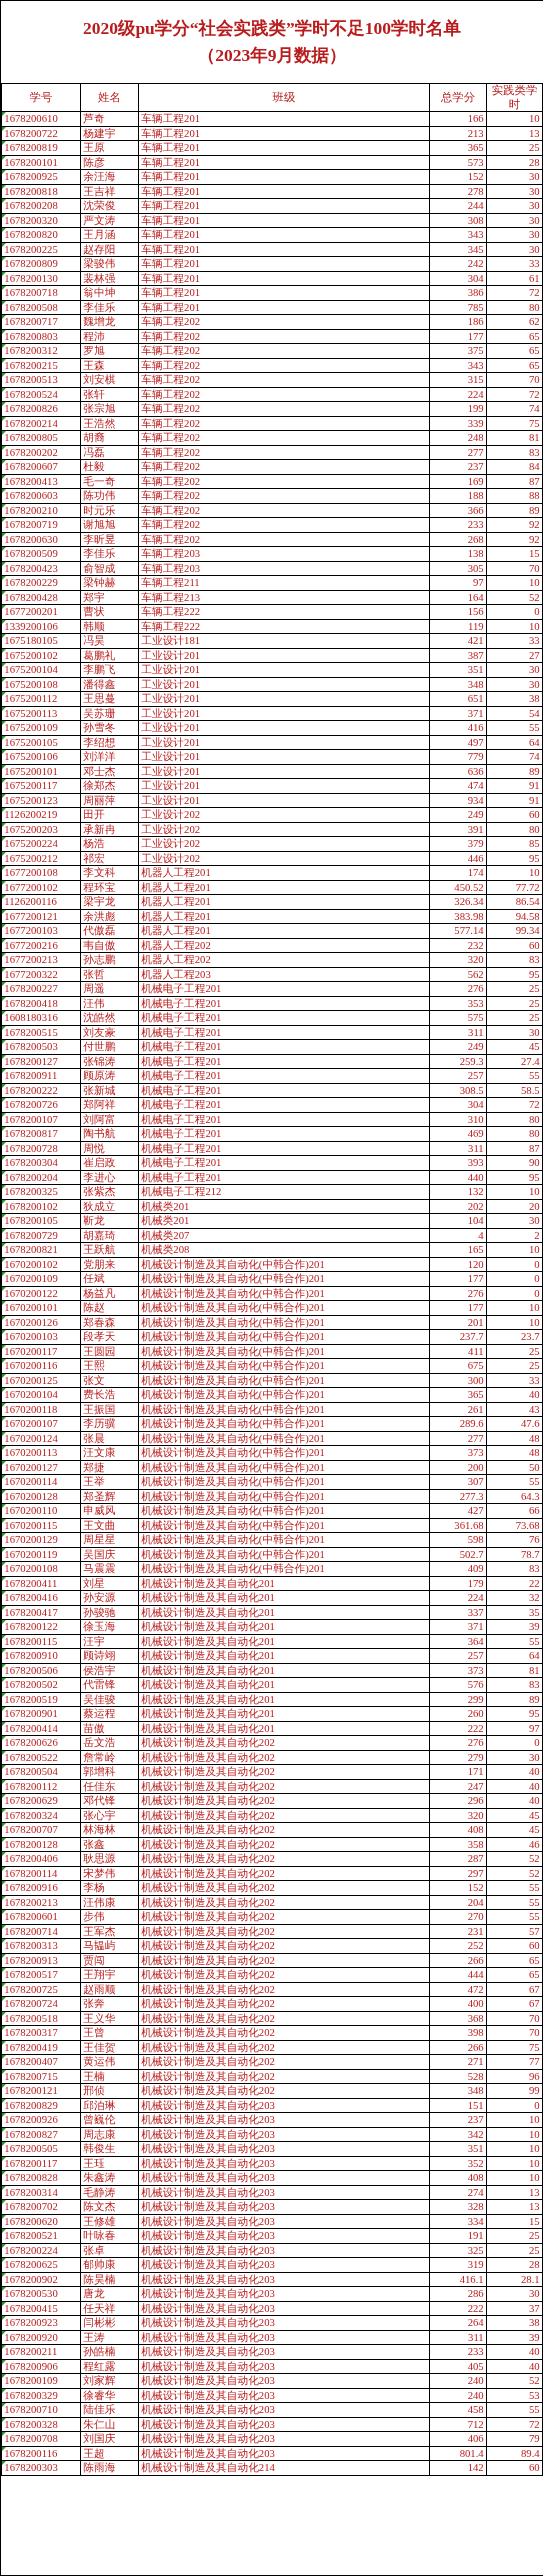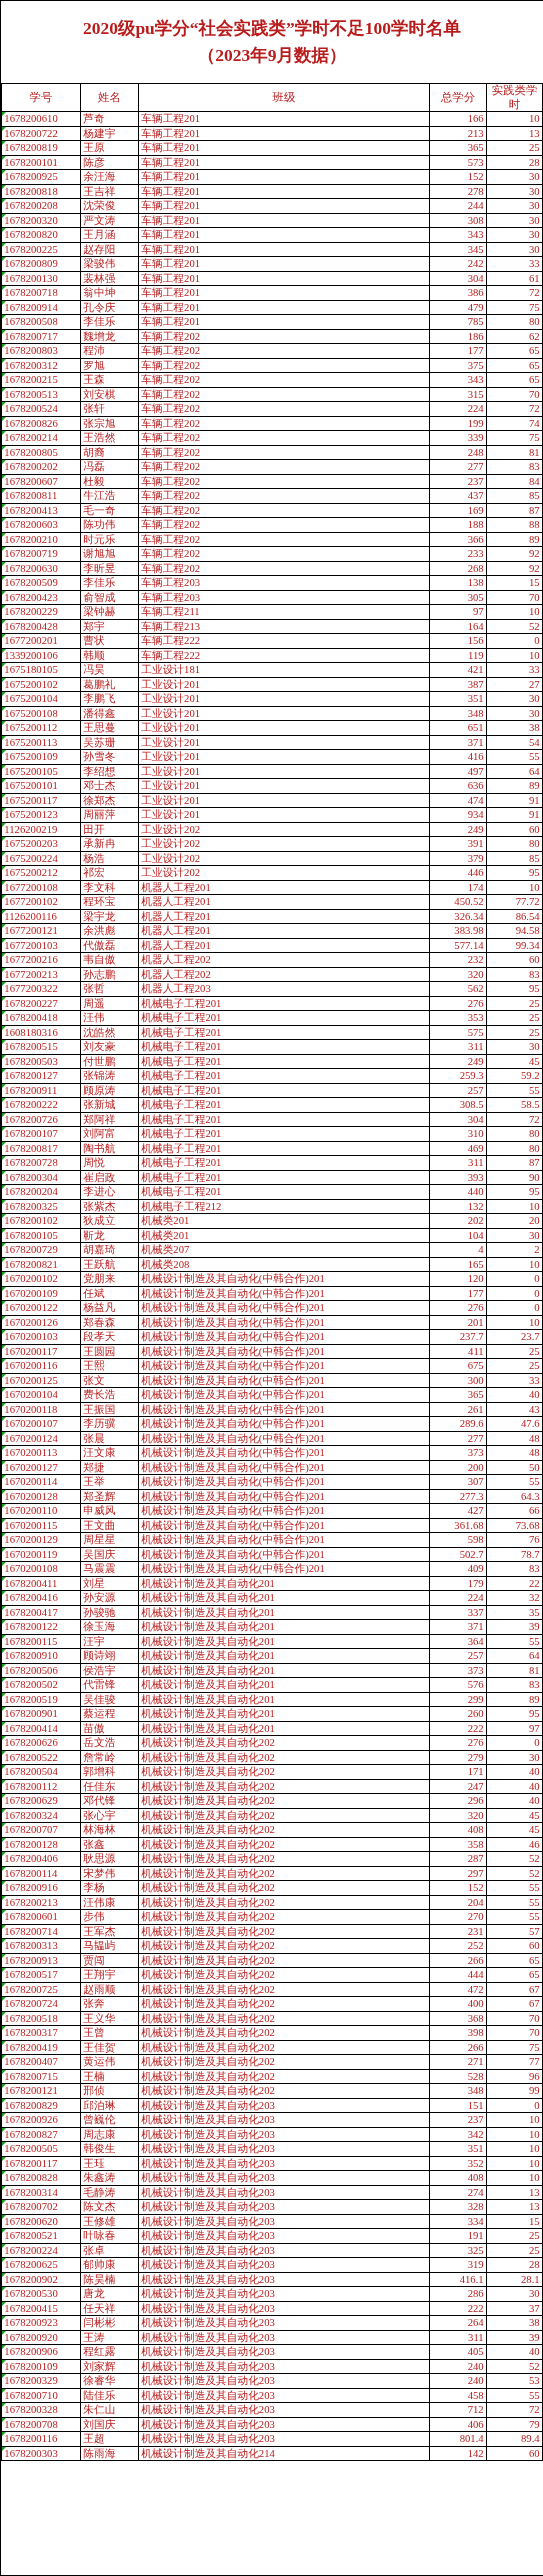--- a/index.html
+++ b/index.html
@@ -150,27 +150,20 @@
           <td class="num-cell">61</td>
         </tr>
         <tr>
           <td class="id-cell"><span class="tri" style="border-top-color: rgb(31, 159, 31);"></span>1678200718</td>
           <td>翁中坤</td>
           <td>车辆工程201</td>
           <td class="num-cell">386</td>
           <td class="num-cell">72</td>
         </tr>
         <tr>
-          <td class="id-cell"><span class="tri" style="border-top-color: rgb(31, 159, 31);"></span>1678200914</td>
-          <td>孔令庆</td>
-          <td>车辆工程201</td>
-          <td class="num-cell">479</td>
-          <td class="num-cell">75</td>
-        </tr>
-        <tr>
           <td class="id-cell"><span class="tri" style="border-top-color: rgb(31, 159, 31);"></span>1678200508</td>
           <td>李佳乐</td>
           <td>车辆工程201</td>
           <td class="num-cell">785</td>
           <td class="num-cell">80</td>
         </tr>
         <tr>
           <td class="id-cell"><span class="tri" style="border-top-color: rgb(31, 159, 31);"></span>1678200717</td>
           <td>魏增龙</td>
           <td>车辆工程202</td>
@@ -239,27 +232,20 @@
           <td>车辆工程202</td>
           <td class="num-cell">277</td>
           <td class="num-cell">83</td>
         </tr>
         <tr>
           <td class="id-cell"><span class="tri" style="border-top-color: rgb(31, 159, 31);"></span>1678200607</td>
           <td>杜毅</td>
           <td>车辆工程202</td>
           <td class="num-cell">237</td>
           <td class="num-cell">84</td>
-        </tr>
-        <tr>
-          <td class="id-cell"><span class="tri" style="border-top-color: rgb(31, 159, 31);"></span>1678200811</td>
-          <td>牛江浩</td>
-          <td>车辆工程202</td>
-          <td class="num-cell">437</td>
-          <td class="num-cell">85</td>
         </tr>
         <tr>
           <td class="id-cell"><span class="tri" style="border-top-color: rgb(31, 159, 31);"></span>1678200413</td>
           <td>毛一奇</td>
           <td>车辆工程202</td>
           <td class="num-cell">169</td>
           <td class="num-cell">87</td>
         </tr>
         <tr>
           <td class="id-cell"><span class="tri" style="border-top-color: rgb(31, 159, 31);"></span>1678200603</td>
@@ -381,20 +367,27 @@
           <td class="num-cell">55</td>
         </tr>
         <tr>
           <td class="id-cell"><span class="tri" style="border-top-color: rgb(31, 159, 31);"></span>1675200105</td>
           <td>李绍想</td>
           <td>工业设计201</td>
           <td class="num-cell">497</td>
           <td class="num-cell">64</td>
         </tr>
         <tr>
+          <td class="id-cell"><span class="tri" style="border-top-color: rgb(31, 159, 31);"></span>1675200106</td>
+          <td>刘洋洋</td>
+          <td>工业设计201</td>
+          <td class="num-cell">779</td>
+          <td class="num-cell">74</td>
+        </tr>
+        <tr>
           <td class="id-cell"><span class="tri" style="border-top-color: rgb(31, 159, 31);"></span>1675200101</td>
           <td>邓士杰</td>
           <td>工业设计201</td>
           <td class="num-cell">636</td>
           <td class="num-cell">89</td>
         </tr>
         <tr>
           <td class="id-cell"><span class="tri" style="border-top-color: rgb(31, 159, 31);"></span>1675200117</td>
           <td>徐郑杰</td>
           <td>工业设计201</td>
@@ -525,21 +518,21 @@
           <td>付世鹏</td>
           <td>机械电子工程201</td>
           <td class="num-cell">249</td>
           <td class="num-cell">45</td>
         </tr>
         <tr>
           <td class="id-cell"><span class="tri" style="border-top-color: rgb(31, 159, 31);"></span>1678200127</td>
           <td>张锦涛</td>
           <td>机械电子工程201</td>
           <td class="num-cell">259.3</td>
-          <td class="num-cell">59.2</td>
+          <td class="num-cell">27.4</td>
         </tr>
         <tr>
           <td class="id-cell"><span class="tri" style="border-top-color: rgb(31, 159, 31);"></span>1678200911</td>
           <td>顾原涛</td>
           <td>机械电子工程201</td>
           <td class="num-cell">257</td>
           <td class="num-cell">55</td>
         </tr>
         <tr>
           <td class="id-cell"><span class="tri" style="border-top-color: rgb(31, 159, 31);"></span>1678200222</td>
@@ -640,20 +633,27 @@
           <td class="num-cell">0</td>
         </tr>
         <tr>
           <td class="id-cell"><span class="tri" style="border-top-color: rgb(31, 159, 31);"></span>1670200122</td>
           <td>杨益凡</td>
           <td>机械设计制造及其自动化(中韩合作)201</td>
           <td class="num-cell">276</td>
           <td class="num-cell">0</td>
         </tr>
         <tr>
+          <td class="id-cell"><span class="tri" style="border-top-color: rgb(31, 159, 31);"></span>1670200101</td>
+          <td>陈赵</td>
+          <td>机械设计制造及其自动化(中韩合作)201</td>
+          <td class="num-cell">177</td>
+          <td class="num-cell">10</td>
+        </tr>
+        <tr>
           <td class="id-cell"><span class="tri" style="border-top-color: rgb(31, 159, 31);"></span>1670200126</td>
           <td>郑春森</td>
           <td>机械设计制造及其自动化(中韩合作)201</td>
           <td class="num-cell">201</td>
           <td class="num-cell">10</td>
         </tr>
         <tr>
           <td class="id-cell"><span class="tri" style="border-top-color: rgb(31, 159, 31);"></span>1670200103</td>
           <td>段孝天</td>
           <td>机械设计制造及其自动化(中韩合作)201</td>
@@ -1135,20 +1135,27 @@
           <td>机械设计制造及其自动化203</td>
           <td class="num-cell">264</td>
           <td class="num-cell">38</td>
         </tr>
         <tr>
           <td class="id-cell"><span class="tri" style="border-top-color: rgb(31, 159, 31);"></span>1678200920</td>
           <td>王涛</td>
           <td>机械设计制造及其自动化203</td>
           <td class="num-cell">311</td>
           <td class="num-cell">39</td>
+        </tr>
+        <tr>
+          <td class="id-cell"><span class="tri" style="border-top-color: rgb(31, 159, 31);"></span>1678200211</td>
+          <td>孙皓楠</td>
+          <td>机械设计制造及其自动化203</td>
+          <td class="num-cell">233</td>
+          <td class="num-cell">40</td>
         </tr>
         <tr>
           <td class="id-cell"><span class="tri" style="border-top-color: rgb(31, 159, 31);"></span>1678200906</td>
           <td>程红露</td>
           <td>机械设计制造及其自动化203</td>
           <td class="num-cell">405</td>
           <td class="num-cell">40</td>
         </tr>
         <tr>
           <td class="id-cell"><span class="tri" style="border-top-color: rgb(31, 159, 31);"></span>1678200109</td>

